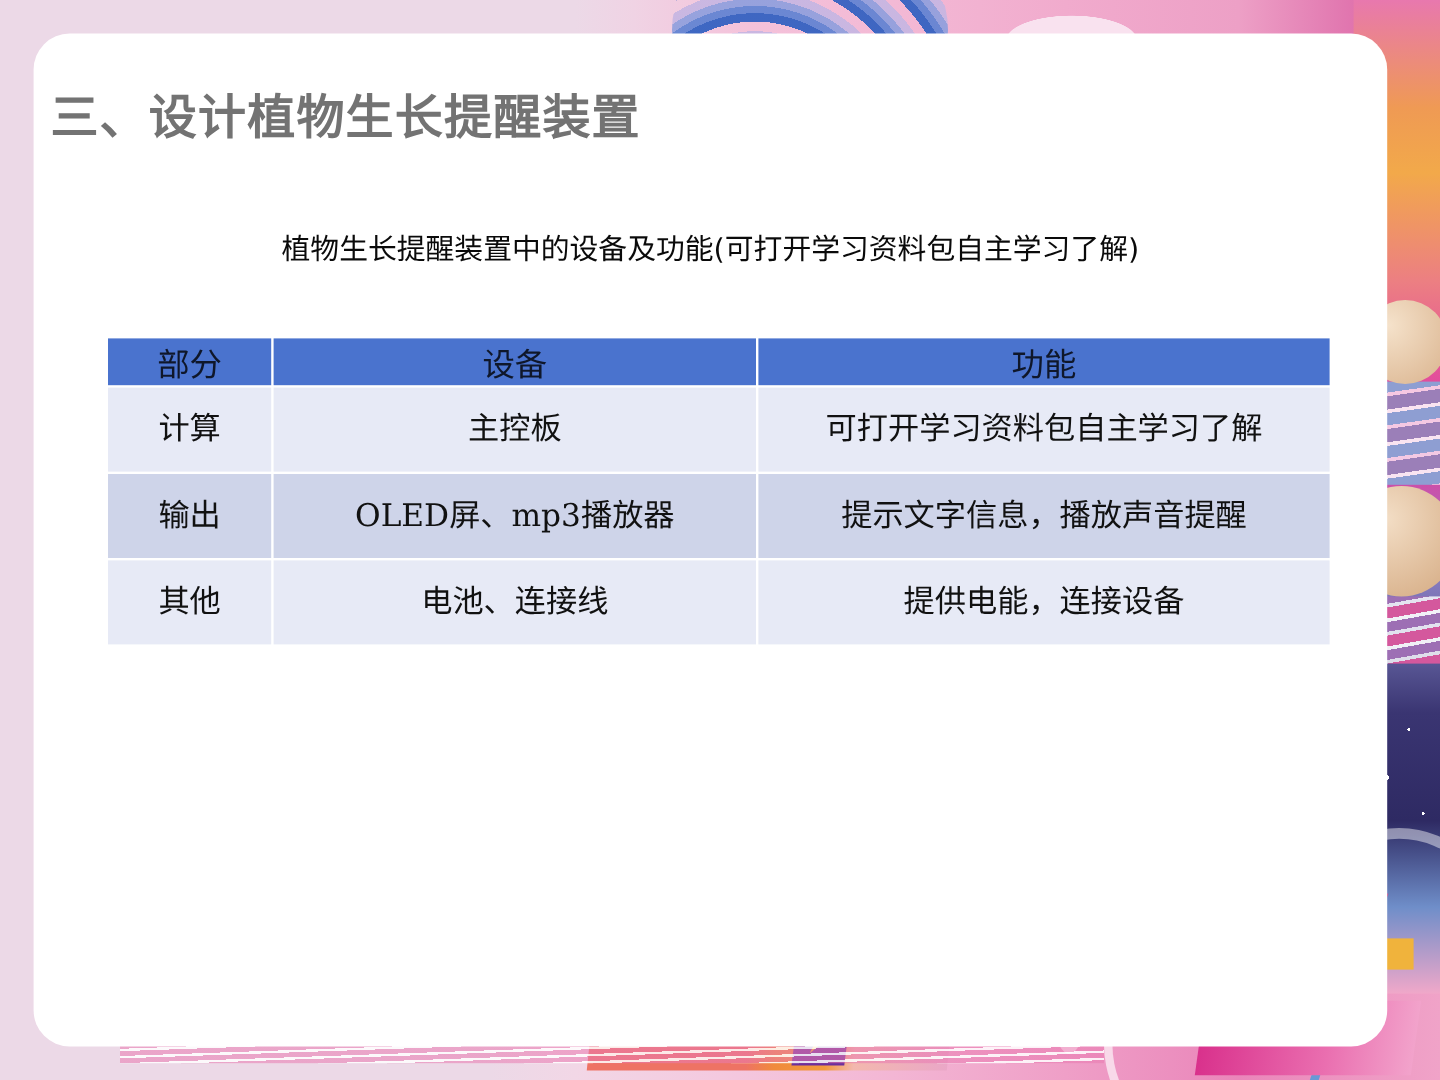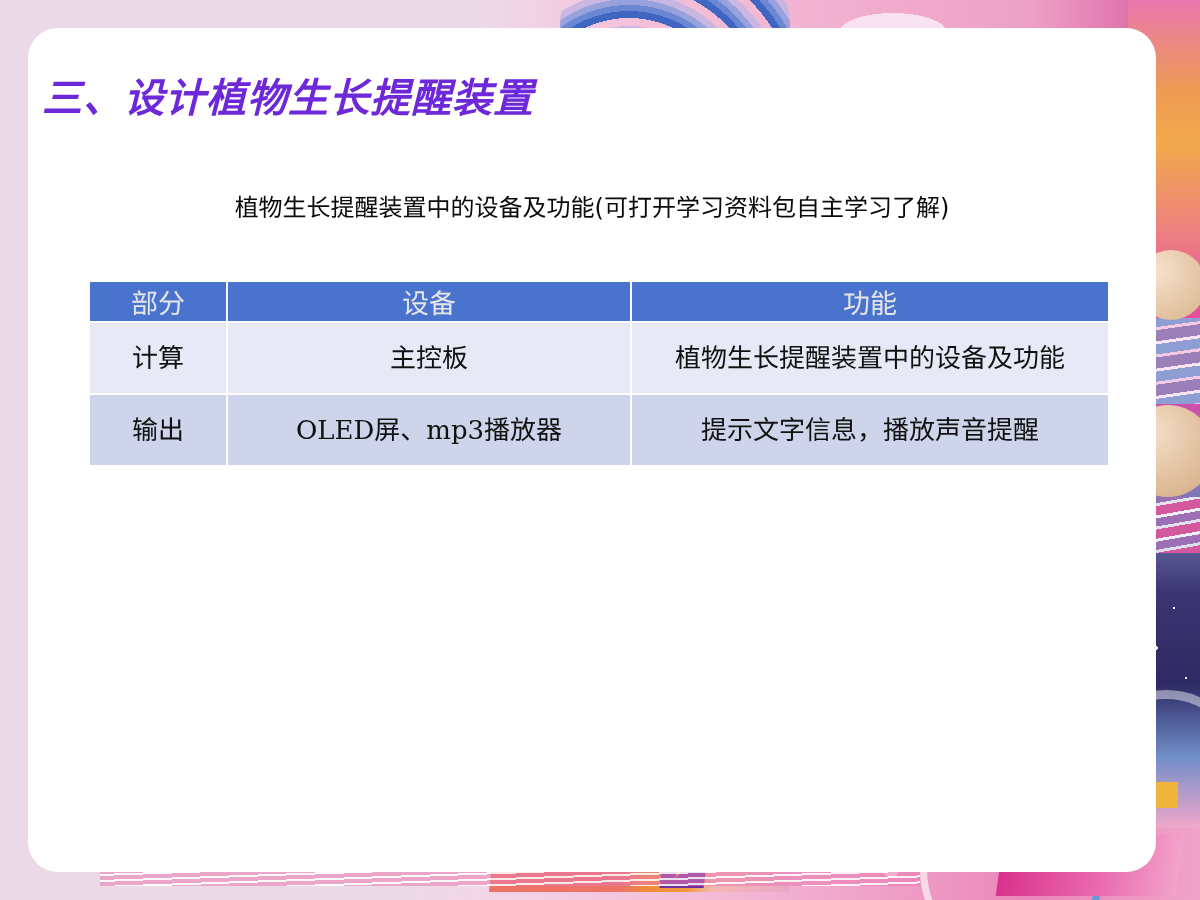--- a/index.html
+++ b/index.html
@@ -268,24 +268,23 @@
     overflow: hidden;
   }
 
   
   .slide-title {
     position: absolute;
     left: 14px; top: 38px;
     font-family: "DejaVu Sans", "Liberation Sans", sans-serif;
     font-size: 40px;
     font-weight: 700;
-    color: #6d28d9;
+    color: #737373;
     letter-spacing: 1px;
     white-space: nowrap;
-    font-style: italic;
   }
 
   
   .subtitle {
     position: absolute;
     left: 0; top: 160px;
     width: 1128px;
     text-align: center;
     font-family: "DejaVu Sans", "Liberation Sans", sans-serif;
     font-size: 24px;
@@ -306,21 +305,21 @@
     border-spacing: 2px;
     table-layout: fixed;
     font-family: "DejaVu Serif", "Liberation Serif", serif;
   }
   table.device-table col.col-part     { width: 136px; }
   table.device-table col.col-device   { width: 402px; }
   table.device-table col.col-function { width: 476px; }
 
   table.device-table th {
     background: #4a73ce;
-    color: #e5e5e5;
+    color: #0f172a;
     font-size: 27px;
     font-weight: 400;
     height: 38px;
     text-align: center;
     vertical-align: middle;
     padding: 0 6px;
   }
   table.device-table td {
     font-size: 26px;
     color: #111111;
@@ -386,25 +385,30 @@
           <tr>
             <th>部分</th>
             <th>设备</th>
             <th>功能</th>
           </tr>
         </thead>
         <tbody>
           <tr class="row-light row-r2">
             <td>计算</td>
             <td>主控板</td>
-            <td>植物生长提醒装置中的设备及功能</td>
+            <td>可打开学习资料包自主学习了解</td>
           </tr>
           <tr class="row-dark row-r3">
             <td>输出</td>
             <td>OLED屏、mp3播放器</td>
             <td>提示文字信息，播放声音提醒</td>
           </tr>
+          <tr class="row-light row-r4">
+            <td>其他</td>
+            <td>电池、连接线</td>
+            <td>提供电能，连接设备</td>
+          </tr>
         </tbody>
       </table>
     </div>
 
   </div>
 </div>
 
 </body></html>

